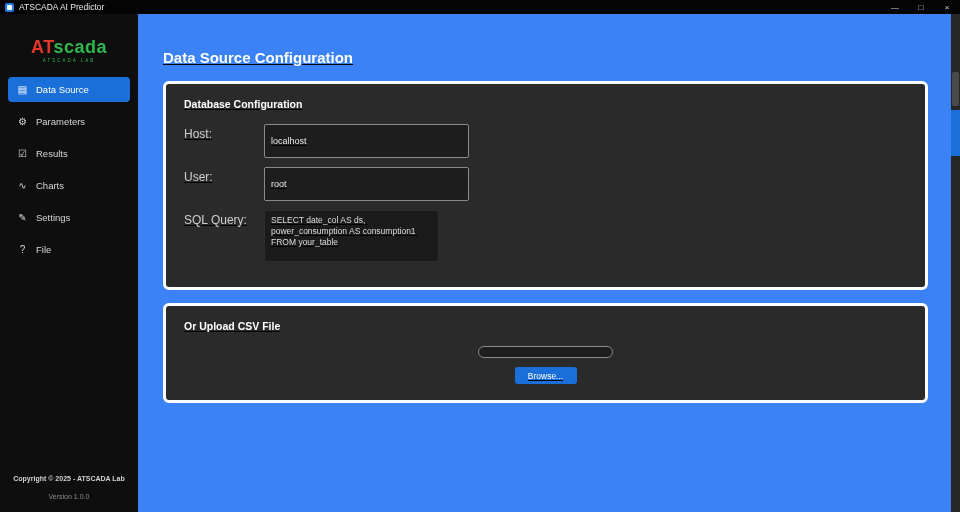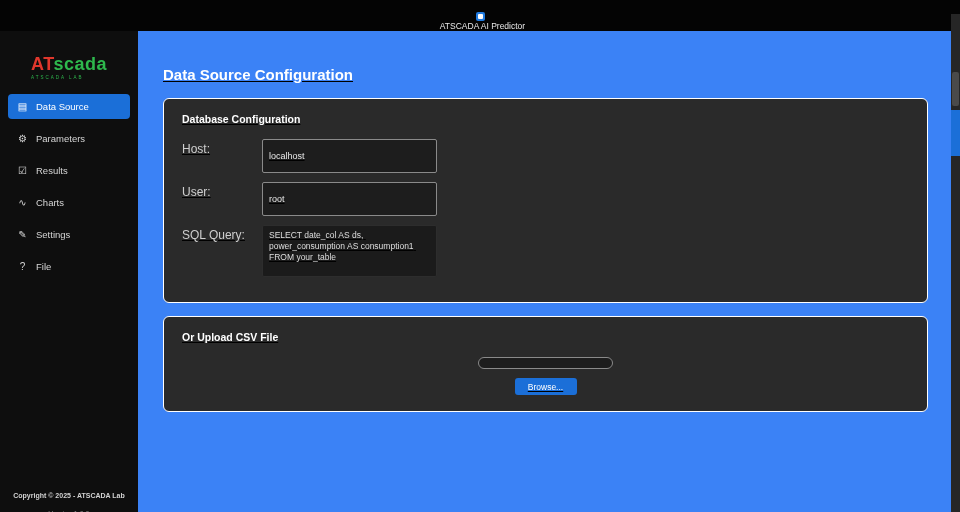--- a/index.html
+++ b/index.html
@@ -1,53 +1,53 @@
 <!DOCTYPE html>
 <html><head>
 <meta charset="utf-8">
 <style>
   * { box-sizing: border-box; margin: 0; padding: 0; }
   html,body { width: 960px; height: 512px; overflow: hidden; }
   body { background: #1f1f1f; font-family: "Liberation Sans", sans-serif; position: relative; }
 
   
-  .titlebar { height: 31px; background: #040404; display: flex; align-items: center; padding: 12px 0 0 5px; flex-direction: column; }
+  .titlebar { height: 14px; background: #040404; display: flex; align-items: center; padding: 0 0 0 5px; }
   .app-icon { width: 9px; height: 9px; background: #1f7ae0; border-radius: 2px; margin-right: 5px; position: relative; flex: 0 0 auto; }
   .app-icon::after { content:""; position:absolute; left:2px; top:2px; width:5px; height:5px; background:#fff; border-radius:1px; }
   .titlebar-title { color: #e9e9e9; font-size: 8.5px; }
   .win-controls { margin-left: auto; display: flex; height: 100%; }
   .win-btn { width: 26px; height: 14px; display: flex; align-items: center; justify-content: center; color: #dcdcdc; font-size: 8px; cursor: pointer; }
 
   
   .app { display: flex; height: 498px; }
 
   
   .sidebar { width: 138px; background: #0e0e0e; display: flex; flex-direction: column; flex: 0 0 auto; }
-  .logo { margin: 24px auto 0; text-align: left; }
+  .logo { margin: 24px auto 0; text-align: center; }
   .logo-main { font-size: 18px; font-weight: bold; letter-spacing: 0.5px; line-height: 1; }
   .logo-at { color: #e0372c; }
   .logo-scada { color: #2eb84d; }
   .logo-tag { font-size: 4.5px; color: #2eb84d; letter-spacing: 2px; margin-top: 2px; white-space: nowrap; }
   .nav { margin-top: 14px; display: flex; flex-direction: column; gap: 7px; padding: 0 8px; }
   .nav-item { display: flex; align-items: center; gap: 8px; height: 25px; padding: 0 9px; border-radius: 4px; color: #d6d6d6; font-size: 9.5px; cursor: pointer; }
   .nav-item.active { background: #1b6fd8; color: #ffffff; }
   .nav-icon { width: 11px; font-size: 10px; text-align: center; flex: 0 0 auto; }
   .sidebar-footer { margin-top: auto; text-align: center; padding-bottom: 12px; }
   .copyright { font-size: 7px; font-weight: bold; color: #d2d2d2; }
   .version { font-size: 7px; color: #8b8b8b; margin-top: 11px; }
 
   
   .main { flex: 1; background: #3b82f6; padding: 35px 32px 0 25px; position: relative; text-decoration: underline; }
   .page-title { color: #ffffff; font-size: 15px; font-weight: bold; margin-bottom: 15px; }
-  .card { background: #2a2a2a; border: 1px solid #ffffff; border-radius: 6px; padding: 14px 18px 16px; margin-bottom: 13px; }
+  .card { background: #2a2a2a; border: 3px solid #ffffff; border-radius: 6px; padding: 14px 18px 16px; margin-bottom: 13px; }
   .card-title { color: #ffffff; font-size: 10.5px; font-weight: bold; margin-bottom: 14px; }
 
   .field-row { display: flex; margin-bottom: 9px; }
   .field-label { width: 80px; color: #cfcfcf; font-size: 12px; padding-top: 3px; flex: 0 0 auto; }
-  .field-input { width: 175px; height: 17px; background: #1d1d1d; border: 1px solid #8a8a8a; border-radius: 2px; color: #e8e8e8; font-size: 9px; padding: 16px 6px; font-family: "Liberation Sans", sans-serif; outline: none; }
+  .field-input { width: 205px; height: 17px; background: #1d1d1d; border: 1px solid #8a8a8a; border-radius: 2px; color: #e8e8e8; font-size: 9px; padding: 16px 6px; font-family: "Liberation Sans", sans-serif; outline: none; }
   .field-textarea { width: 175px; height: 52px; background: #1b1b1b; border: 1px solid #2d2d2d; border-radius: 2px; color: #dedede; font-size: 8.5px; line-height: 1.3; padding: 4px 6px; resize: none; font-family: "Liberation Sans", sans-serif; outline: none; }
 
   .csv-row { display: flex; align-items: center; gap: 9px; flex-direction: column; }
   .file-input { flex: 1; height: 17px; background: #1d1d1d; border: 1px solid #8a8a8a; border-radius: 8px; color: #e8e8e8; font-size: 9px; padding: 0 8px; font-family: "Liberation Sans", sans-serif; outline: none; }
   .browse-btn { width: 62px; height: 17px; background: #1b6fd8; border: none; border-radius: 3px; color: #ffffff; font-size: 8.5px; cursor: pointer; font-family: "Liberation Sans", sans-serif; }
 
   
   .scrollbar { position: absolute; right: 0; top: 14px; bottom: 0; width: 9px; background: #262626; }
   .scroll-thumb-gray { position: absolute; top: 58px; left: 1px; width: 7px; height: 34px; background: #4a4a4a; border-radius: 2px; }
   .scroll-thumb-blue { position: absolute; top: 96px; left: 0; width: 9px; height: 46px; background: #1b6fd8; }

